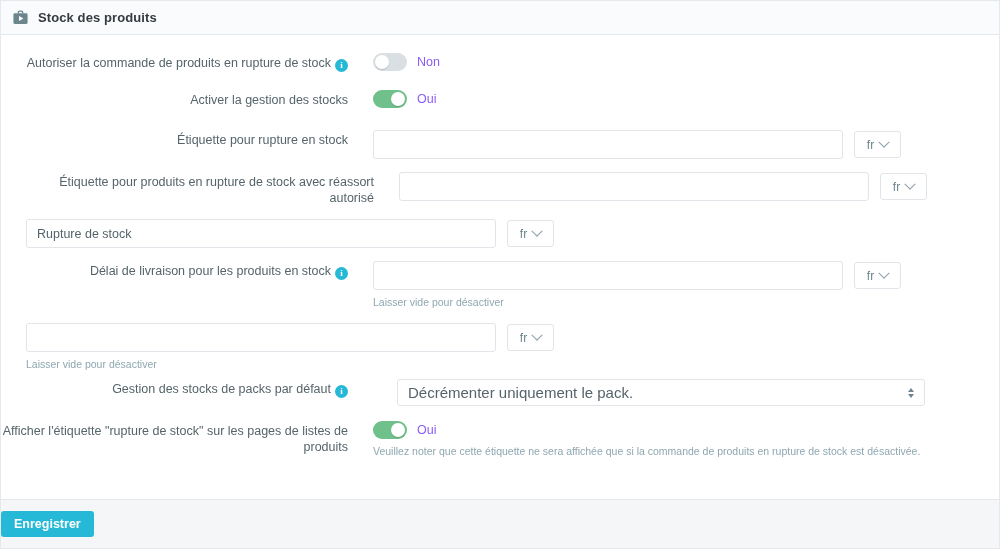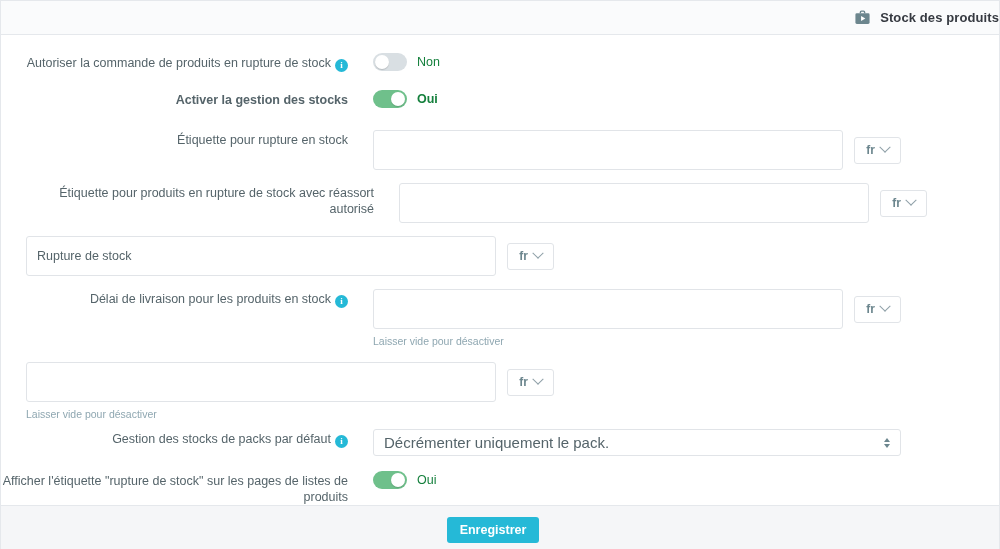--- a/index.html
+++ b/index.html
@@ -28,21 +28,20 @@
   
   .panel-header {
     height: 34px;
     min-height: 34px;
     background: #fafbfc;
     border-bottom: 1px solid #e5e8ec;
     display: flex;
     align-items: center;
     padding: 0 0 0 10px;
     box-sizing: border-box;
-    justify-content: flex-end;
   }
   .header-icon {
     width: 18px;
     height: 18px;
     margin-right: 9px;
     display: flex;
     align-items: center;
     justify-content: center;
   }
   .header-title {
@@ -128,27 +127,27 @@
     width: 14px;
     height: 14px;
     border-radius: 50%;
     background: #ffffff;
     box-shadow: 0 1px 1px rgba(0,0,0,.15);
   }
   .switch.on .knob { left: 18px; }
   .switch-text {
     margin-left: 10px;
     font-size: 12.5px;
-    color: #15803d;
+    color: #8b5cf6;
   }
 
   
   .text-input {
     width: 470px;
-    height: 40px;
+    height: 29px;
     border: 1px solid #e1e4e8;
     border-radius: 3px;
     background: #fff;
     font-size: 12.5px;
     color: #55646a;
     padding: 0 10px;
     box-sizing: border-box;
     font-family: "Liberation Sans", sans-serif;
     outline: none;
   }
@@ -162,21 +161,20 @@
     border-radius: 3px;
     background: #fff;
     display: flex;
     align-items: center;
     justify-content: center;
     gap: 6px;
     font-size: 12px;
     color: #6c868e;
     cursor: pointer;
     box-sizing: border-box;
-    font-weight: bold;
   }
   .chev {
     width: 7px;
     height: 7px;
     border-right: 1.4px solid #8fa0a8;
     border-bottom: 1.4px solid #8fa0a8;
     transform: rotate(45deg) translate(-2px,-2px);
   }
 
   .helper {
@@ -221,21 +219,21 @@
   }
 
   
   .panel-footer {
     height: 49px;
     min-height: 49px;
     background: #f5f6f8;
     border-top: 1px solid #e5e8ec;
     display: flex;
     align-items: center;
-    justify-content: center;
+    justify-content: flex-start;
     padding-right: 14px;
     box-sizing: border-box;
   }
   .save-btn {
     background: #25b9d7;
     color: #fff;
     border: none;
     border-radius: 3px;
     font-size: 12.5px;
     font-weight: bold;
@@ -270,21 +268,21 @@
       <div class="form-control-area">
         <div class="control-line">
           <div class="switch">
             <div class="knob"></div>
           </div>
           <span class="switch-text">Non</span>
         </div>
       </div>
     </div>
 
-    <div class="form-row" style="margin-bottom:22px;font-weight:bold;">
+    <div class="form-row" style="margin-bottom:22px;">
       <div class="form-label">
         <span class="lbl-txt">Activer la gestion des stocks</span>
       </div>
       <div class="form-control-area">
         <div class="control-line">
           <div class="switch on">
             <div class="knob"></div>
           </div>
           <span class="switch-text">Oui</span>
         </div>
@@ -355,21 +353,21 @@
           <input class="text-input" type="text" value="" style="">
           <div class="lang-btn">
             <span>fr</span>
             <span class="chev"></span>
           </div>
         </div>
         <div class="helper">Laisser vide pour désactiver</div>
       </div>
     </div>
 
-    <div class="form-row" style="margin-bottom:15px;">
+    <div class="form-row" style="margin-bottom:15px;gap:24px;">
       <div class="form-label">
         <span class="lbl-txt">Gestion des stocks de packs par défaut</span><span class="info-icon">i</span>
       </div>
       <div class="form-control-area">
         <div class="select-input">
           <span>Décrémenter uniquement le pack.</span>
           <span class="spinner">
             <span class="tri-up"></span>
             <span class="tri-down"></span>
           </span>
@@ -381,20 +379,21 @@
       <div class="form-label">
         <span class="lbl-txt">Afficher l'étiquette "rupture de stock" sur les pages de listes de produits</span>
       </div>
       <div class="form-control-area">
         <div class="control-line">
           <div class="switch on">
             <div class="knob"></div>
           </div>
           <span class="switch-text">Oui</span>
         </div>
+        <div class="helper">Veuillez noter que cette étiquette ne sera affichée que si la commande de produits en rupture de stock est désactivée.</div>
       </div>
     </div>
 
   </div>
 
   <div class="panel-footer">
     <button class="save-btn">Enregistrer</button>
   </div>
 
 </div>

